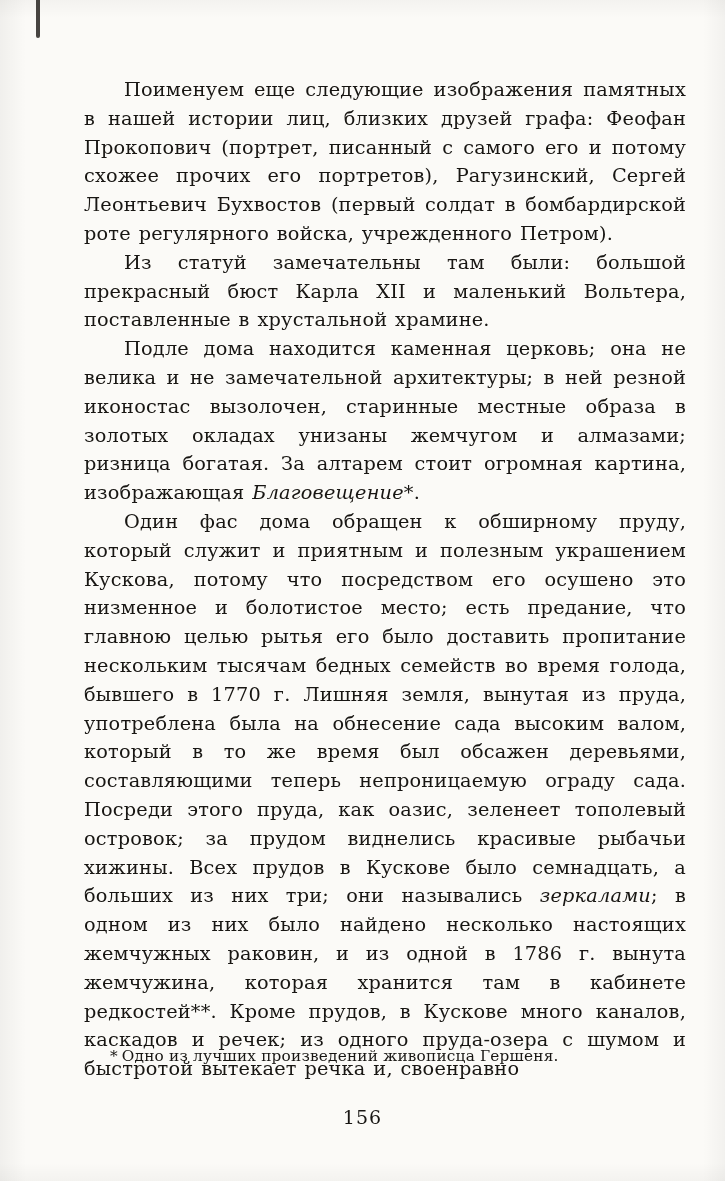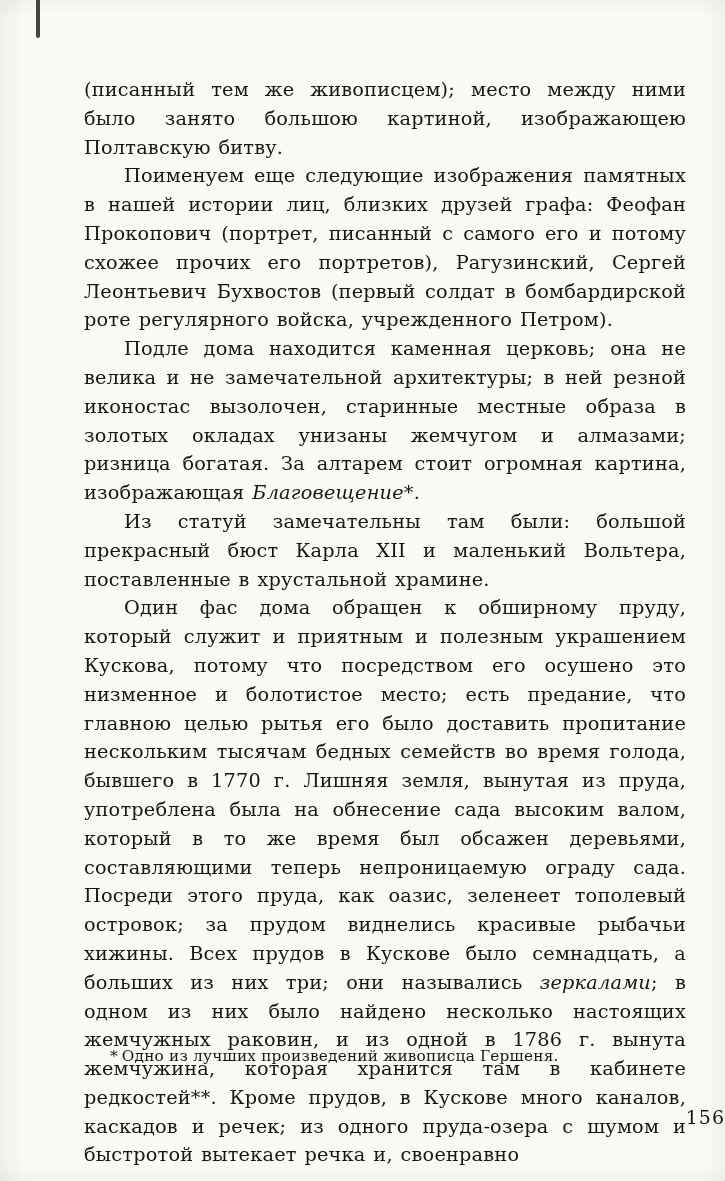--- a/index.html
+++ b/index.html
@@ -72,34 +72,33 @@
     margin: 0;
   }
   .fn-marker {
     padding-right: 4px;
   }
   .page-number {
     position: absolute;
     left: 0;
     top: 1106px;
     width: 725px;
-    text-align: right;
+    text-align: center;
     font-size: 19px;
     letter-spacing: 1px;
   }
 </style>
 </head>
 <body>
 
 <div class="page">
   <div class="scan-artifact"></div>
   <main class="text-block" id="paragraphs">
-      <p class="para"><span>(писанный тем же живописцем); место между ними было занято большою картиной, изображающею Полтавскую битву.</span></p>
       <p class="para indent"><span>Поименуем еще следующие изображения памятных в нашей истории лиц, близких друзей графа: Феофан Прокопович (портрет, писанный с самого его и потому схожее прочих его портретов), Рагузинский, Сергей Леонтьевич Бухвостов (первый солдат в бомбардирской роте регулярного войска, учрежденного Петром).</span></p>
+      <p class="para indent"><span>Из статуй замечательны там были: большой прекрасный бюст Карла XII и маленький Вольтера, поставленные в хрустальной храмине.</span></p>
       <p class="para indent"><span>Подле дома находится каменная церковь; она не велика и не замечательной архитектуры; в ней резной иконостас вызолочен, старинные местные образа в золотых окладах унизаны жемчугом и алмазами; ризница богатая. За алтарем стоит огромная картина, изображающая </span><span class="italic">Благовещение</span><span>*.</span></p>
-      <p class="para indent"><span>Из статуй замечательны там были: большой прекрасный бюст Карла XII и маленький Вольтера, поставленные в хрустальной храмине.</span></p>
       <p class="para indent"><span>Один фас дома обращен к обширному пруду, который служит и приятным и полезным украшением Кускова, потому что посредством его осушено это низменное и болотистое место; есть предание, что главною целью рытья его было доставить пропитание нескольким тысячам бедных семейств во время голода, бывшего в 1770 г. Лишняя земля, вынутая из пруда, употреблена была на обнесение сада высоким валом, который в то же время был обсажен деревьями, составляющими теперь непроницаемую ограду сада. Посреди этого пруда, как оазис, зеленеет тополевый островок; за прудом виднелись красивые рыбачьи хижины. Всех прудов в Кускове было семнадцать, а больших из них три; они назывались </span><span class="italic">зеркалами</span><span>; в одном из них было найдено несколько настоящих жемчужных раковин, и из одной в 1786 г. вынута жемчужина, которая хранится там в кабинете редкостей**. Кроме прудов, в Кускове много каналов, каскадов и речек; из одного пруда-озера с шумом и быстротой вытекает речка и, своенравно</span></p>
     </main>
   <div class="footnotes" id="footnotes">
       <p class="footnote"><span class="fn-marker">*</span><span>Одно из лучших произведений живописца Гершеня.</span></p>
     </div>
   <div class="page-number">156</div>
 </div>
 
 </body></html>

